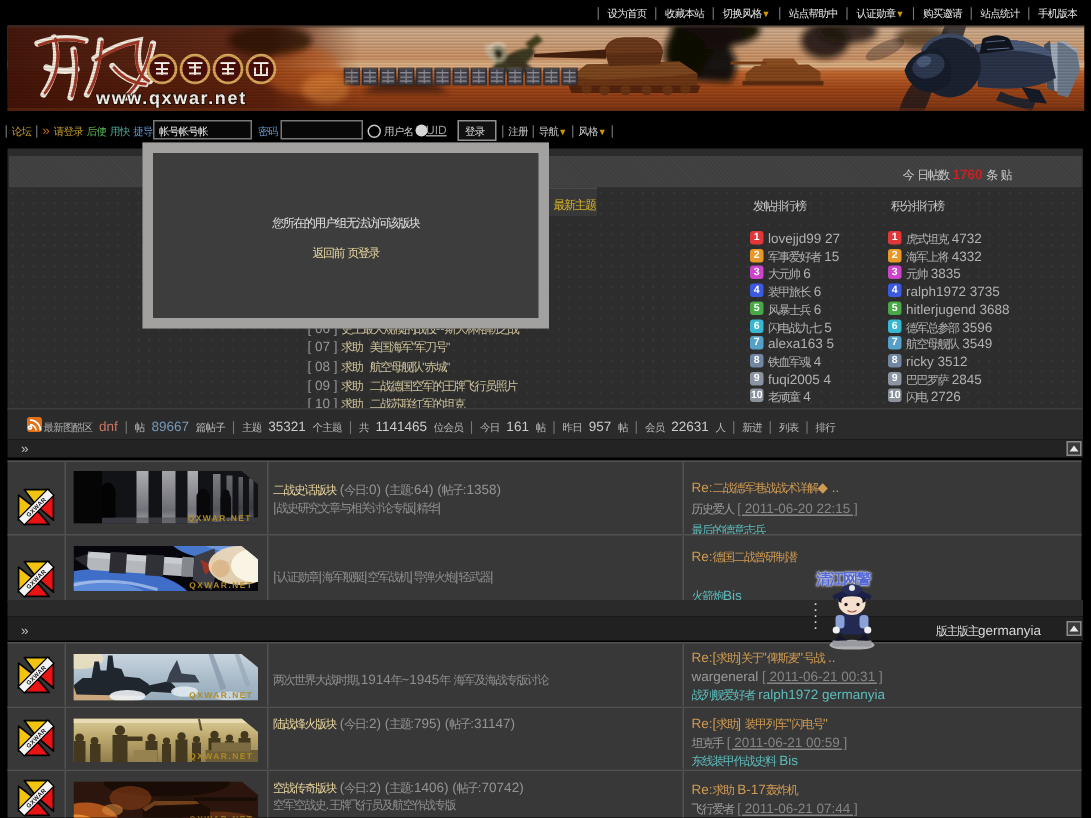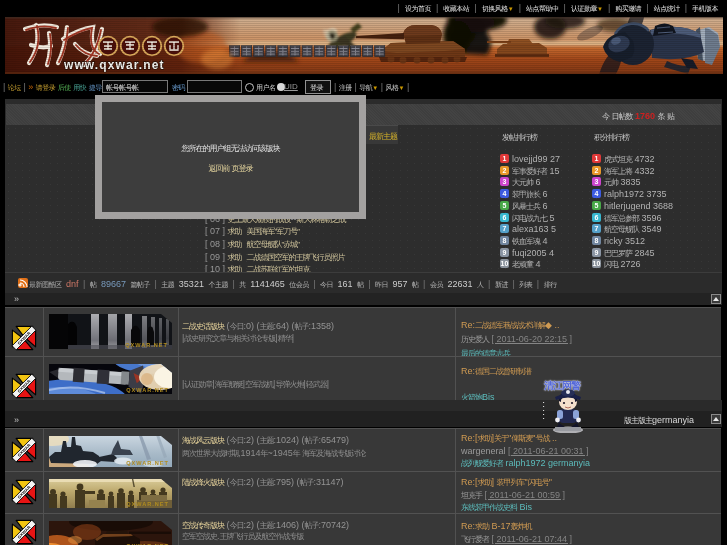--- a/index.html
+++ b/index.html
@@ -472,21 +472,20 @@
 <path d="M4 24 L10 19 L16 19 L18 8 L21 8 L22 14 L26 14 L27 4 L30 4 L31 12 L36 13 L38 18 L48 19 L54 23 L56 28 L52 31 L6 30 Z"></path>
 <path d="M54 24 l14 -3 l4 4 l-2 4 l-16 -1 Z"></path>
 </g>
 <path d="M68 16 l5 -9 l3 9 l9 1 l3 5 l-22 0 Z" fill="#39424e"></path>
 <ellipse cx="40" cy="31" rx="12" ry="4" fill="#eef2f6" opacity="0.9"></ellipse>
 <ellipse cx="78" cy="28" rx="9" ry="3.5" fill="#e4ecf2" opacity="0.85"></ellipse>
 <ellipse cx="108" cy="31" rx="10" ry="3" fill="#dae4ec" opacity="0.7"></ellipse>
           </g>
 <text x="124" y="32" text-anchor="end" font-family="Liberation Sans" font-size="5.6" font-weight="bold" fill="#b08c20" letter-spacing="1">QXWAR.NET</text>
 </svg></div>
-<div class="ab" style="left:177px;top:6px;font-size:9px;white-space:nowrap;"><span class="ttl c">海战风云版块</span> <span class="gry">(<span class="c">今日</span>:2) (<span class="c">主题</span>:1024) (<span class="c">帖子</span>:65479)</span></div>
 <div class="ab" style="left:177px;top:19px;font-size:9px;color:#8e8e8e;white-space:nowrap;"><span class="c">两次世界大战时期</span>,1914<span class="c">年</span>~1945<span class="c">年</span> <span class="c">海军及海战专版讨论</span></div>
 <div class="ab" style="left:456px;top:4px;font-size:9px;white-space:nowrap;" class2="re"><span class="re">Re:[<span class="c">求助</span>]<span class="c">关于</span>"<span class="c">俾斯麦</span>"<span class="c">号战</span> ..</span></div>
 <div class="ab" style="left:456px;top:17px;font-size:9px;white-space:nowrap;color:#9a9a9a;">wargeneral <span class="dt">[ 2011-06-21 00:31 ]</span></div>
 <div class="ab" style="left:456px;top:29px;font-size:9px;white-space:nowrap;"><span class="lnk"><span class="c">战列舰爱好者</span> ralph1972 germanyia</span></div>
 </div>
 <div class="rowc" style="top:471px;height:41px;overflow:hidden;">
 <div class="vline" style="left:38px;"></div>
       <div class="vline" style="left:173px;"></div>
       <div class="vline" style="left:450px;"></div>
 <div class="ab" style="left:6px;top:7px;width:26px;height:26px;"><svg width="26" height="26" viewBox="0 0 28 28" xmlns="http://www.w3.org/2000/svg">

